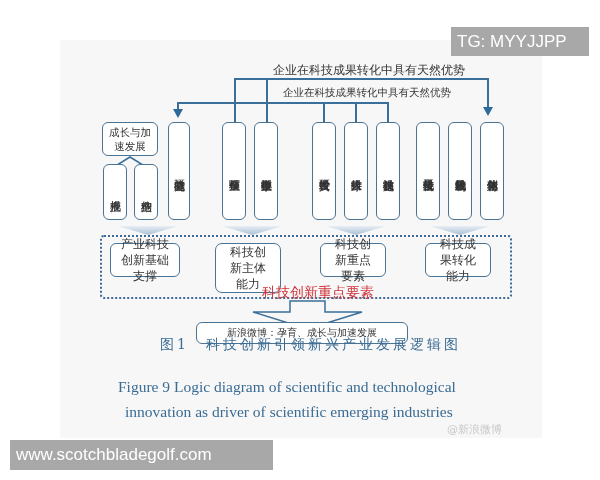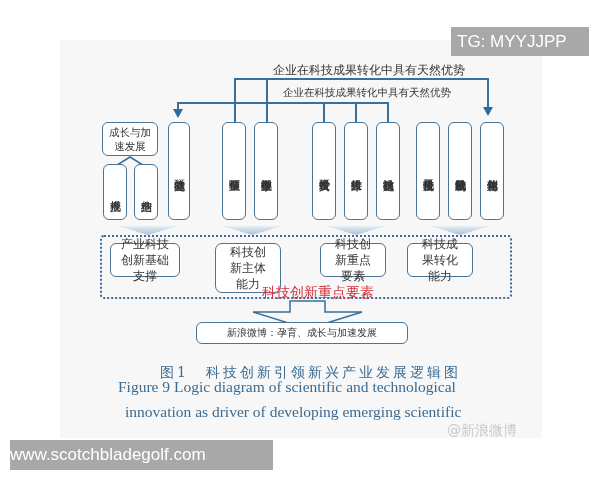--- a/index.html
+++ b/index.html
@@ -12,21 +12,21 @@
   .conn-label { position: absolute; font-size: 10px; color: #333; white-space: nowrap; }
   .vbox { position: absolute; border: 1.5px solid #4a7394; border-radius: 6px; background: #ffffff; display: flex; justify-content: center; align-items: center; }
   .vtext { writing-mode: vertical-rl; text-orientation: upright; font-size: 11px; color: #333; letter-spacing: 0px; line-height: 1; }
   .hbox { position: absolute; border: 1.5px solid #4a7394; border-radius: 6px; background: #fff; display: flex; align-items: center; justify-content: center; text-align: center; font-size: 12px; color: #333; line-height: 1.35; padding: 2px; }
   .dotted { position: absolute; left: 100px; top: 235px; width: 412px; height: 64px; border: 2px dotted #3d6a96; border-radius: 4px; }
   .fade-arrow { position: absolute; width: 60px; height: 9px; background: linear-gradient(to bottom, #e8eef4, #a9c1d6); clip-path: polygon(0 0, 100% 0, 50% 100%); }
   .red-label { position: absolute; font-size: 14px; color: #d0343c; white-space: nowrap; }
   .caption-cn { position: absolute; font-family: "DejaVu Serif", serif; font-size: 14px; color: #3a6b93; letter-spacing: 3px; white-space: nowrap; }
   .caption-en { position: absolute; font-family: "Liberation Serif", serif; font-size: 15.5px; color: #3a6b93; white-space: nowrap; }
   .wm { position: absolute; background: #a8a8a8; color: #ffffff; font-family: "Liberation Sans", sans-serif; }
-  .weibo { position: absolute; font-size: 14px; color: #c8c8c8; white-space: nowrap; }
+  .weibo { position: absolute; font-size: 11px; color: #c8c8c8; white-space: nowrap; }
 </style>
 </head>
 <body>
 
 <div class="panel"></div>
 
 <div class="wm" style="left:451px;top:10px;width:138px;height:29px;font-size:17px;line-height:29px;padding-left:6px;margin-top:17px;">TG: MYYJJPP</div>
 
 <div class="conn-label" style="left:273px;top:62px;font-size:12px;">企业在科技成果转化中具有天然优势</div>
 
@@ -97,32 +97,32 @@
 <div class="dotted"></div>
 <div class="hbox" style="left:110px;top:243px;width:70px;height:34px;">
   <span style="display:block;width:58px;">产业科技创新基础支撑</span>
 </div>
 <div class="hbox" style="left:215px;top:243px;width:66px;height:50px;border-radius:7px;">
   <span style="display:block;width:46px;">科技创新主体能力</span>
 </div>
 <div class="hbox" style="left:320px;top:243px;width:66px;height:34px;">
   <span style="display:block;width:46px;">科技创新重点要素</span>
 </div>
-<div class="hbox" style="left:407px;top:243px;width:66px;height:34px;">
+<div class="hbox" style="left:425px;top:243px;width:66px;height:34px;">
   <span style="display:block;width:46px;">科技成果转化能力</span>
 </div>
 <div class="red-label" style="left:262px;top:284px;">科技创新重点要素</div>
 
 <svg class="abs" style="left:250px;top:300px;" width="115" height="30">
   <polygon points="40,1 75,1 75,12 112,12 57.5,29 3,12 40,12" fill="#f7f7f7" stroke="#3a6f9a" stroke-width="1.5"></polygon>
 </svg>
 
 <div class="hbox" style="left:196px;top:322px;width:212px;height:22px;font-size:10px;">
   <span>新浪微博：孕育、成长与加速发展</span>
 </div>
 
-<div class="caption-cn" style="left:160px;top:364px;">图1　科技创新引领新兴产业发展逻辑图</div>
+<div class="caption-cn" style="left:160px;top:336px;">图1　科技创新引领新兴产业发展逻辑图</div>
 <div class="caption-en" style="left:118px;top:378px;">Figure 9    Logic diagram of scientific and technological</div>
-<div class="caption-en" style="left:125px;top:403px;">innovation as driver of developing emerging scientific</div>
+<div class="caption-en" style="left:125px;top:403px;">innovation as driver of scientific emerging industries</div>
 
 <div class="weibo" style="left:447px;top:422px;">@新浪微博</div>
 
-<div class="wm" style="left:10px;top:440px;width:263px;height:30px;font-size:17px;line-height:30px;">www.scotchbladegolf.com</div>
+<div class="wm" style="left:10px;top:440px;width:263px;height:30px;font-size:17px;line-height:30px;padding-left:6px;">www.scotchbladegolf.com</div>
 
 </body></html>

